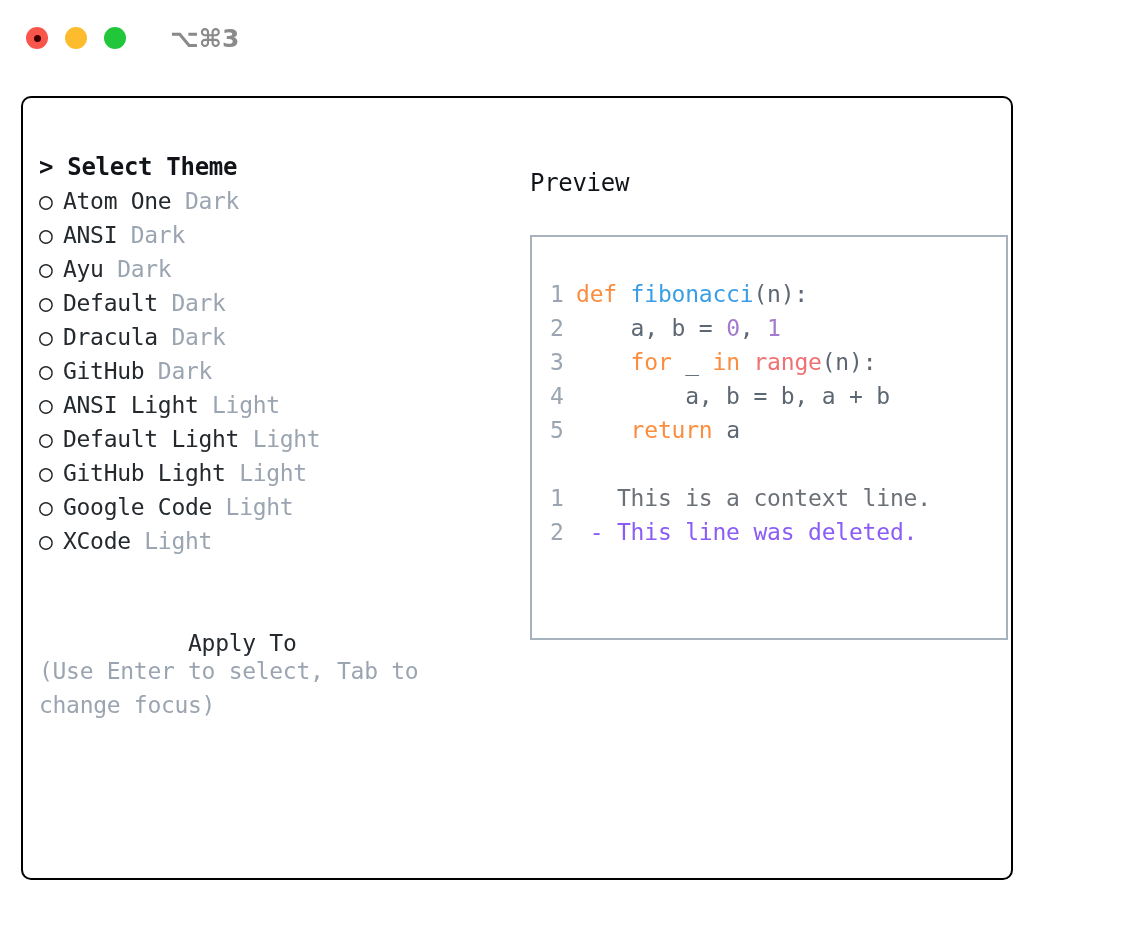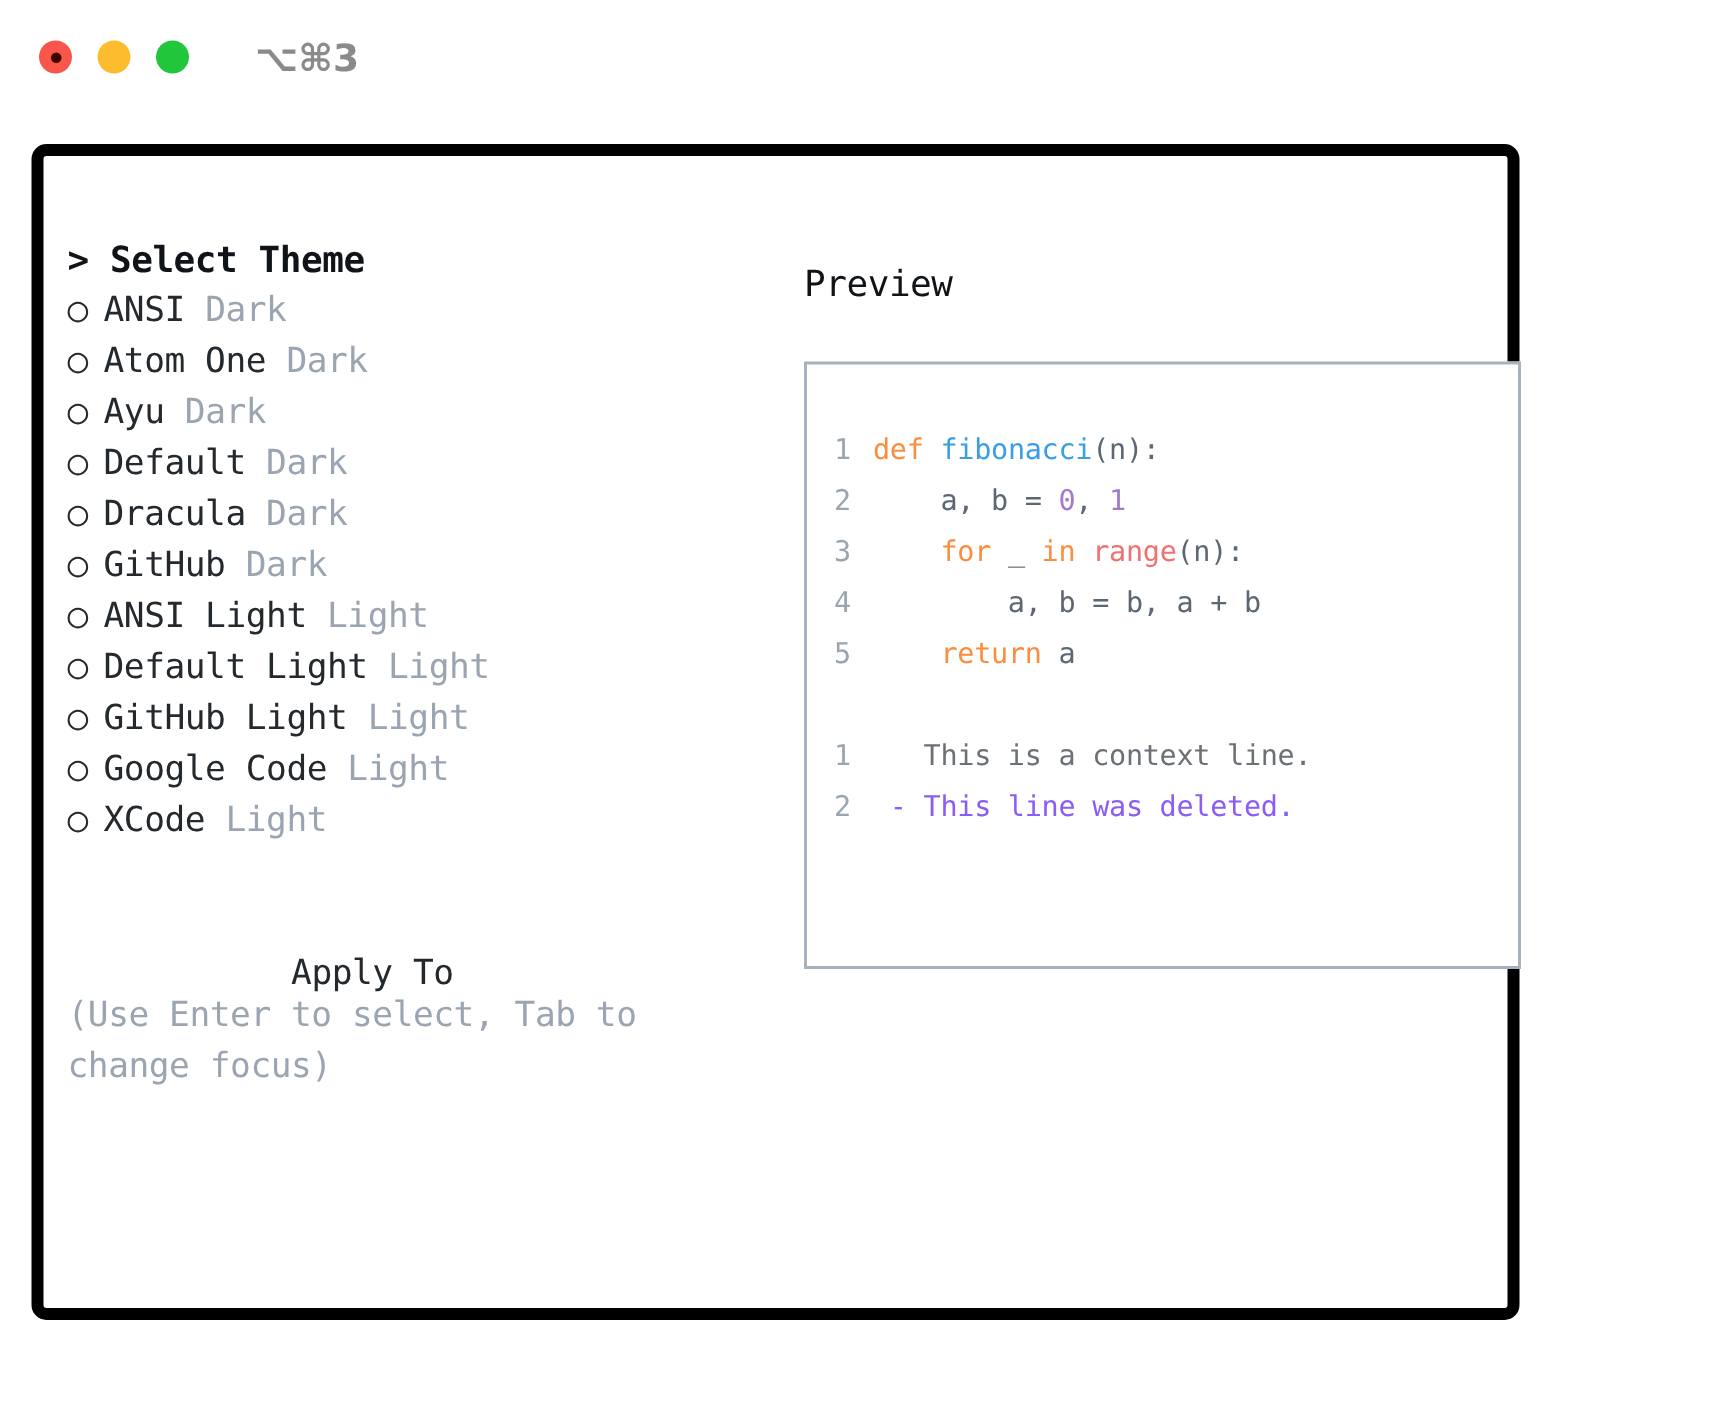--- a/index.html
+++ b/index.html
@@ -65,21 +65,21 @@
     letter-spacing: 0px;
   }
 
   
   .panel {
     position: absolute;
     left: 21px;
     top: 96px;
     width: 992px;
     height: 784px;
-    border: 8px solid #000000;
+    border: 2px solid #000000;
     border-radius: 10px;
     background: #ffffff;
     box-sizing: border-box;
   }
 
   .panel-inner {
     position: absolute;
     left: 0; top: 0;
     width: 100%;
     height: 100%;
@@ -155,21 +155,21 @@
   .preview-box {
     margin-top: 35px;
     width: 478px;
     height: 405px;
     border: 2px solid #a7b2bf;
     box-sizing: border-box;
     background: #ffffff;
     padding: 40px 0 0 18px;
   }
   .code-line {
-    font-size: 19px;
+    font-size: 23px;
     line-height: 34px;
     white-space: pre;
     color: #5c6773;
     letter-spacing: -0.2px;
   }
   .ln {
     display: inline-block;
     width: 26px;
     color: #9aa5b1;
   }
@@ -202,22 +202,22 @@
   </div>
 
   <div class="panel">
     <div class="panel-inner">
 
       <div class="left-col">
 
         <div class="row header-row">&gt; Select Theme</div>
 
         <div id="theme-list">
+            <div class="row"><span class="bullet">○</span><span>Atom One</span><span class="tag"> Dark</span></div>
             <div class="row"><span class="bullet">○</span><span>ANSI</span><span class="tag"> Dark</span></div>
-            <div class="row"><span class="bullet">○</span><span>Atom One</span><span class="tag"> Dark</span></div>
             <div class="row"><span class="bullet">○</span><span>Ayu</span><span class="tag"> Dark</span></div>
             <div class="row"><span class="bullet">○</span><span>Default</span><span class="tag"> Dark</span></div>
             <div class="row"><span class="bullet">○</span><span>Dracula</span><span class="tag"> Dark</span></div>
             <div class="row"><span class="bullet">○</span><span>GitHub</span><span class="tag"> Dark</span></div>
             <div class="row"><span class="bullet">○</span><span>ANSI Light</span><span class="tag"> Light</span></div>
             <div class="row"><span class="bullet">○</span><span>Default Light</span><span class="tag"> Light</span></div>
             <div class="row"><span class="bullet">○</span><span>GitHub Light</span><span class="tag"> Light</span></div>
             <div class="row"><span class="bullet">○</span><span>Google Code</span><span class="tag"> Light</span></div>
             <div class="row"><span class="bullet">○</span><span>XCode</span><span class="tag"> Light</span></div>
           </div>

